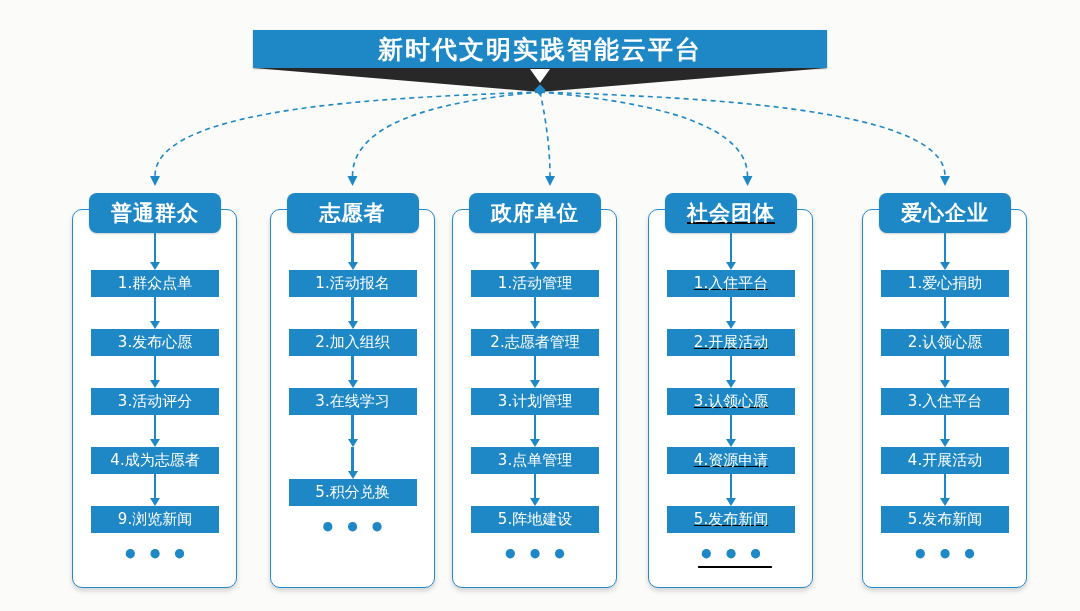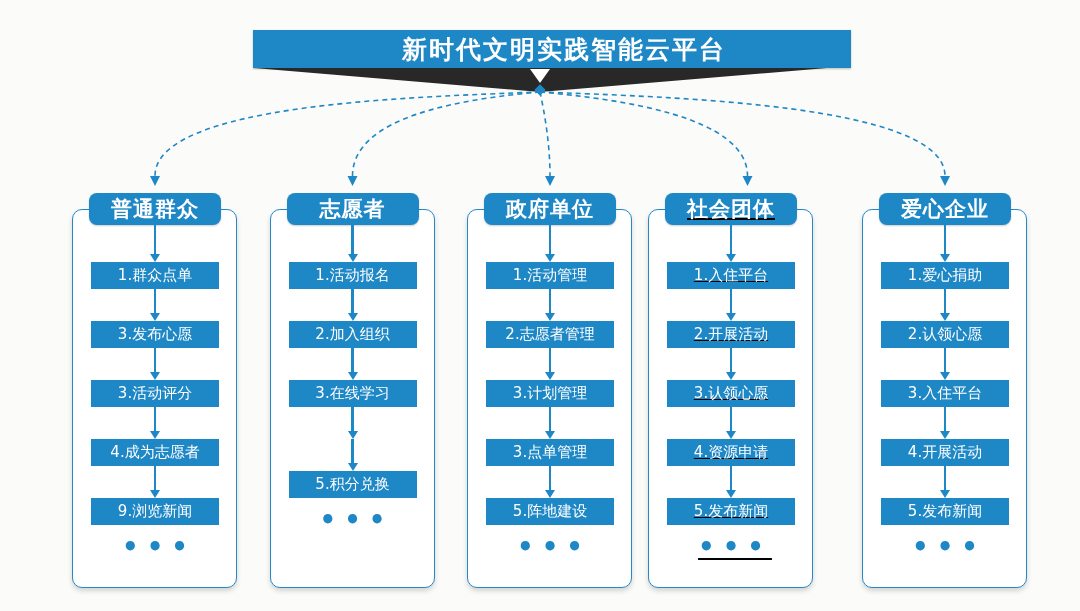--- a/index.html
+++ b/index.html
@@ -11,21 +11,20 @@
     position:relative;
   }
   #diagram{position:absolute;inset:0;}
 
   
   .banner{
     position:absolute;left:253px;top:30px;width:574px;height:38px;
     background:#1e87c6;
     display:flex;align-items:center;justify-content:center;
     box-shadow:0 1px 2px rgba(0,0,0,.25);
-    padding-left:24px;
   }
   .banner span{
     color:#fff;font-size:25px;font-weight:bold;letter-spacing:2px;white-space:nowrap;
   }
 
   
   .layer{position:absolute;left:0;top:0;pointer-events:none;}
 
   
   .column{
@@ -33,21 +32,21 @@
   }
   .frame{
     position:absolute;left:0;top:16px;width:163px;height:377px;
     border:1.5px solid #2389c9;border-radius:10px;background:#ffffff;
     box-shadow:0 3px 5px rgba(0,0,0,.16);
   }
   .col-inner{
     position:relative;width:166px;display:flex;flex-direction:column;align-items:center;
   }
   .col-header{
-    width:132px;height:32px;border-radius:8px;background:#1e87c6;
+    width:132px;height:40px;border-radius:8px;background:#1e87c6;
     color:#fff;font-size:21px;font-weight:bold;letter-spacing:1px;
     display:flex;align-items:center;justify-content:center;
     box-shadow:0 1px 2px rgba(0,0,0,.2);
     white-space:nowrap;
   }
   .step{
     width:128px;height:27px;background:#1e87c6;
     color:#fff;font-size:15px;
     display:flex;align-items:center;justify-content:center;
     white-space:nowrap;
@@ -155,21 +154,21 @@
             <i class="head"></i>
           </div>
           <div class="v-arrow sm">
             <i class="line"></i>
             <i class="head"></i>
           </div>
           <div class="step">5.积分兑换</div>
           <div class="dots">•••</div>
         </div>
   </div>
-      <div class="column" style="left: 467px;">
+      <div class="column" style="left: 452px;">
     <div class="frame"></div>
     <div class="col-inner">
       <div class="col-header">政府单位</div>
     <div class="v-arrow lg">
             <i class="line"></i>
             <i class="head"></i>
           </div>
           <div class="step">1.活动管理</div>
           <div class="v-arrow sm">
             <i class="line"></i>

